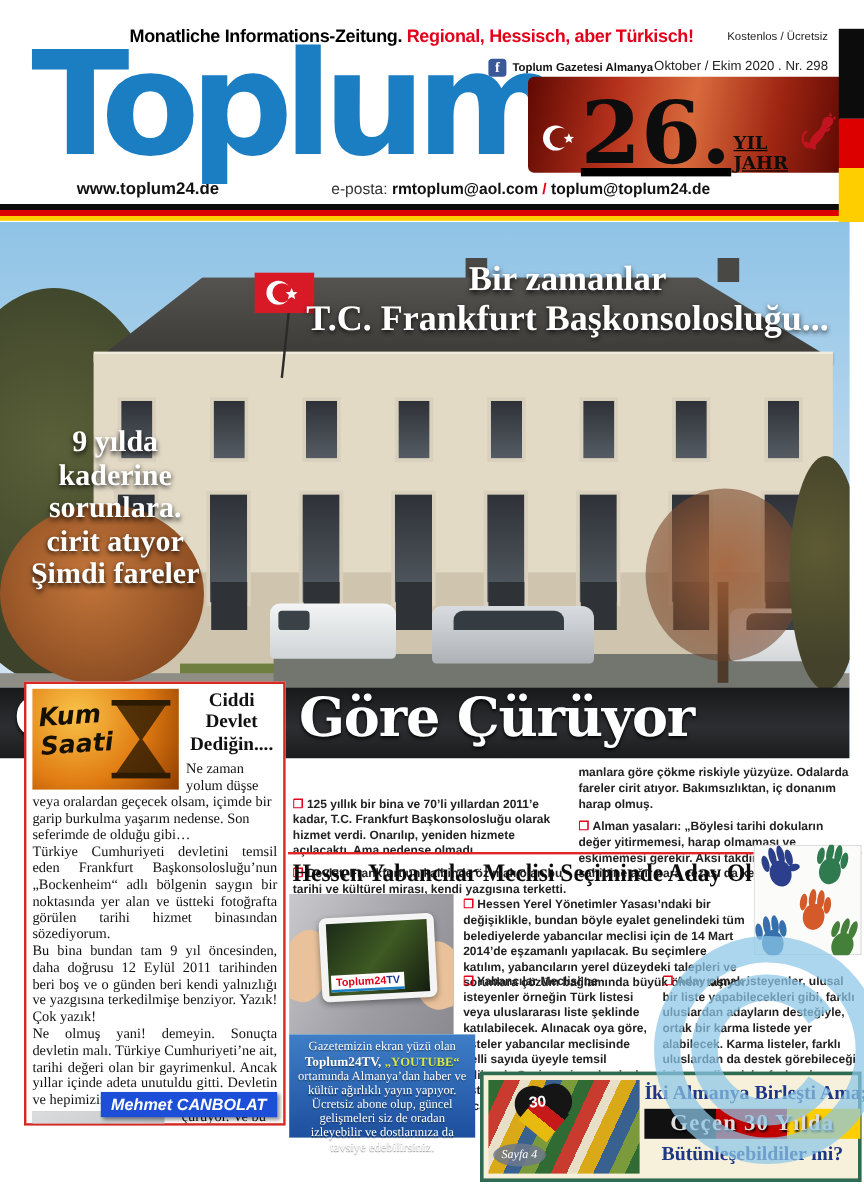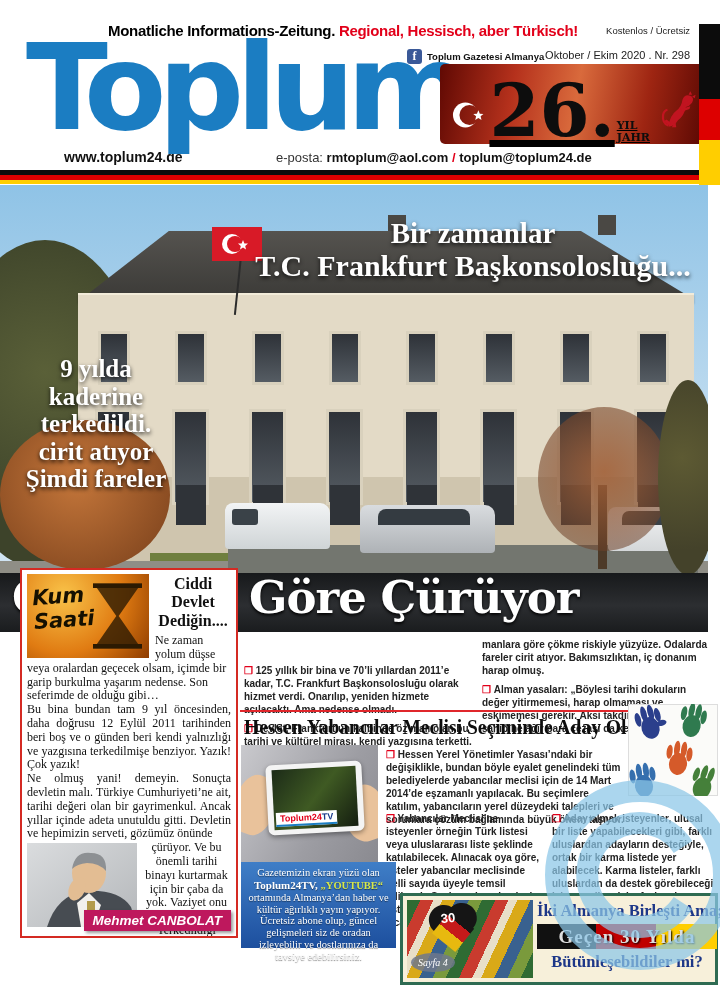--- a/index.html
+++ b/index.html
@@ -16,21 +16,21 @@
   .fbicon{width:15px;height:15px;background:#3b5998;border-radius:3px;color:#fff;font-weight:bold;
           font-size:12px;text-align:center;line-height:15px;font-family:"Liberation Serif",serif;}
   .fblabel{font-size:9.5px;font-weight:bold;color:#111;}
   .logo{top:28px;left:26px;font-family:"DejaVu Sans",sans-serif;font-weight:bold;font-size:120px;
         line-height:1;color:#1b7dc2;letter-spacing:-8px;z-index:1;}
   .banner{top:64px;left:440px;width:260px;height:80px;z-index:2;border-radius:5px 0 0 5px;
           background:linear-gradient(100deg,#60090three,#b5311c 28%,#d96a3c 52%,#9e2512 78%,#5f0a04);
           background:linear-gradient(100deg,#600903,#b5311c 28%,#d96a3c 52%,#9e2512 78%,#5f0a04);
           display:flex;align-items:flex-end;text-decoration:underline;}
   .b26{font-family:"DejaVu Serif",serif;font-weight:bold;font-size:72px;line-height:.9;color:#0d0d0d;margin-left:4px;}
-  .yiljahr{font-family:"DejaVu Serif",serif;font-weight:bold;font-size:11px;color:#0d0d0d;
+  .yiljahr{font-family:"DejaVu Serif",serif;font-weight:bold;font-size:15px;color:#0d0d0d;
            line-height:1.1;margin:-26px 0 0 2px;}
   .vflag{top:24px;right:0;width:21px;height:161px;z-index:3;}
   .vflag div{width:100%;}
   .telfax{top:142px;right:30px;text-align:right;font-size:13.5px;font-weight:bold;color:#111;line-height:1.25;z-index:4;}
   .website{top:149px;left:64px;font-size:14px;font-weight:bold;color:#111;}
   .emailrow{top:150px;left:276px;font-size:13px;color:#333;}
   .emailrow b{color:#111;}
   .emailrow .sep{color:#e2001a;font-weight:bold;}
   .hflag{top:170px;left:0;width:720px;height:14px;}
   .hflag div{height:5px;}
@@ -74,21 +74,21 @@
           font-family:"Liberation Serif",serif;color:#111;}
   .kum{float:left;width:122px;height:84px;margin:1px 6px 2px 0;position:relative;
        background:radial-gradient(circle at 30% 25%,#f9c349,#e07b12 55%,#8e3c00);}
   .kumtxt{position:absolute;left:6px;top:10px;font-weight:bold;font-style:italic;font-size:21px;
           line-height:1.15;color:#151001;font-family:"DejaVu Sans",sans-serif;transform:rotate(-4deg);}
   .coltitle{text-align:center;font-weight:bold;font-size:16px;line-height:1.15;padding-top:2px;}
   .intro{margin:4px 0 0 0;font-size:12px;line-height:1.15;}
   .colbody p{margin:0;font-size:12px;line-height:1.15;text-align:justify;}
   .portrait{float:left;width:110px;height:84px;margin:2px 5px 0 0;background:#c9cbcd;}
   .lastp{margin:0;font-size:12px;line-height:1.15;text-align:center;}
-  .authorbanner{position:absolute;right:5px;bottom:5px;background:#be185d;color:#fff;
+  .authorbanner{position:absolute;right:5px;bottom:5px;background:#1d4ed8;color:#fff;
                 font-family:"Liberation Sans",sans-serif;font-weight:bold;font-style:italic;
                 font-size:13.5px;padding:3px 9px;box-shadow:2px 2px 3px rgba(0,0,0,.4);margin-top:16px;}
 
   
   .blt{color:#e2001a;font-weight:bold;}
   .leadcol{font-size:10px;font-weight:600;line-height:1.3;color:#222;}
   .leadcol p{margin:0 0 6px 0;}
   .c1{top:664px;left:244px;width:232px;}
   .c2{top:638px;left:482px;width:234px;}
   .rule{top:710px;left:240px;width:478px;height:2px;background:#e0262b;}
@@ -266,21 +266,21 @@
       <polygon fill="#fff" points="31,13 32.4,16.4 36,16.6 33.2,18.9 34,22.4 31,20.4 28,22.4 28.8,18.9 26,16.6 29.6,16.4"></polygon>
     </svg>
 
     <div class="abs overline">
       <div class="l1">Bir zamanlar</div>
       <div class="l2">T.C. Frankfurt Başkonsolosluğu...</div>
     </div>
     <div class="abs sidetext">
         <div>9 yılda</div>
         <div>kaderine</div>
-        <div>terkedildi.</div>
+        <div>sorunlara.</div>
         <div>cirit atıyor</div>
         <div>Şimdi fareler</div>
       </div>
     <div class="abs band"></div>
     <div class="abs bigheadline">Göz Göre Göre Çürüyor</div>
   </div>
 
   <div class="abs colbox">
     <div class="kum">
       <svg width="70" height="80" viewBox="0 0 60 60" style="position:absolute;right:0;top:2px">
@@ -292,20 +292,21 @@
         <div>Kum</div>
         <div>Saati</div>
       </div>
     </div>
     <div class="coltitle">
       <div>Ciddi Devlet</div>
       <div>Dediğin....</div>
     </div>
     <p class="intro">Ne zaman yolum düşse veya oralardan geçecek olsam, içimde bir garip burkulma yaşarım nedense. Son seferimde de olduğu gibi…</p>
     <div class="colbody">
+        <p>Türkiye Cumhuriyeti devletini temsil eden Frankfurt Başkonsolosluğu’nun „Bockenheim“ adlı bölgenin saygın bir noktasında yer alan ve üstteki fotoğrafta görülen tarihi hizmet binasından sözediyorum.</p>
         <p>Bu bina bundan tam 9 yıl öncesinden, daha doğrusu 12 Eylül 2011 tarihinden beri boş ve o günden beri kendi yalnızlığı ve yazgısına terkedilmişe benziyor. Yazık! Çok yazık!</p>
         <p>Ne olmuş yani! demeyin. Sonuçta devletin malı. Türkiye Cumhuriyeti’ne ait, tarihi değeri olan bir gayrimenkul. Ancak yıllar içinde adeta unutuldu gitti. Devletin ve hepimizin serveti, gözümüz önünde</p>
       </div>
     <svg class="portrait" viewBox="0 0 110 84">
       <rect width="110" height="84" fill="#cdd0d2"></rect>
       <rect width="110" height="84" fill="url(#grad0)"></rect>
       <defs>
           <linearGradient id="grad0" x1="0" y1="0" x2="1" y2="1">
         <stop offset="0" stop-color="#dadcde"></stop>
             <stop offset="1" stop-color="#b4b7ba"></stop>

